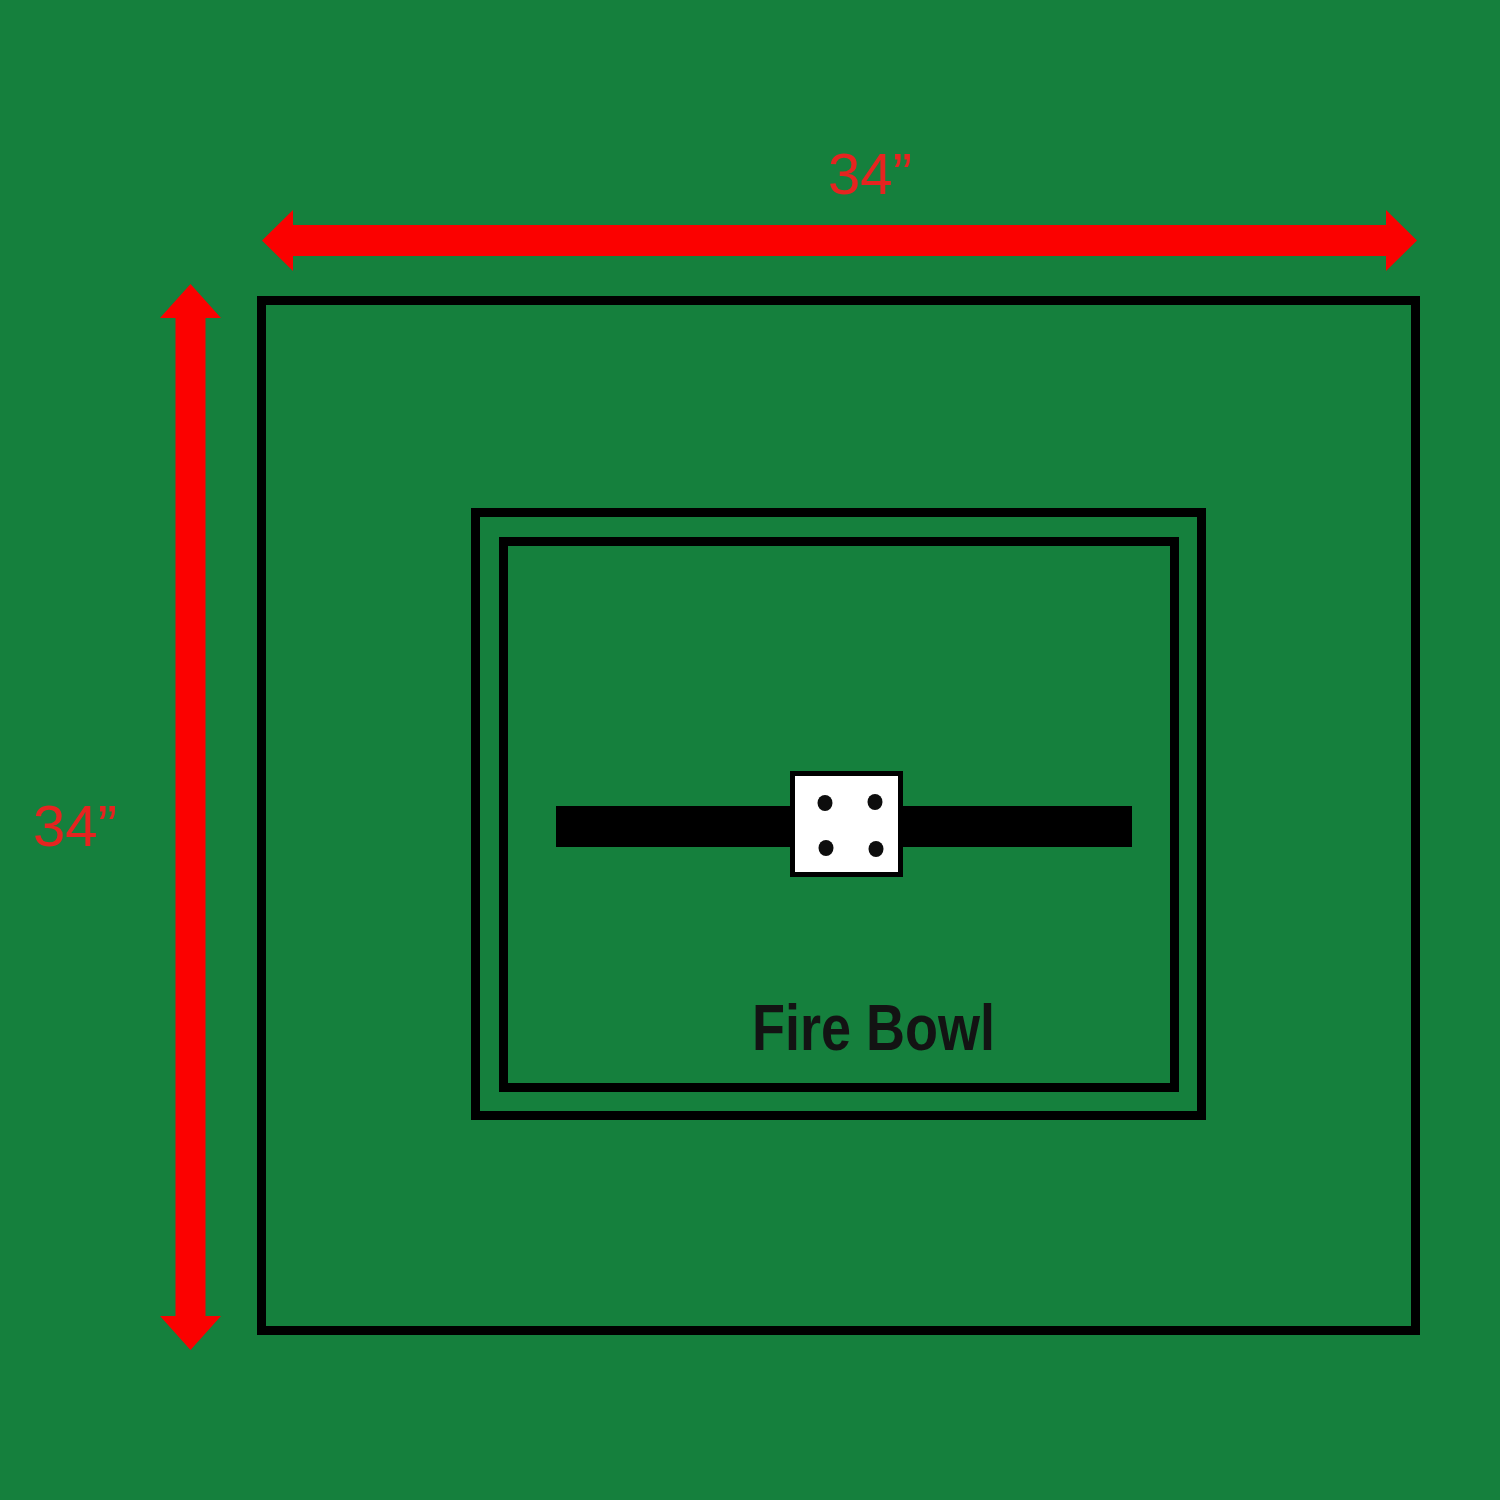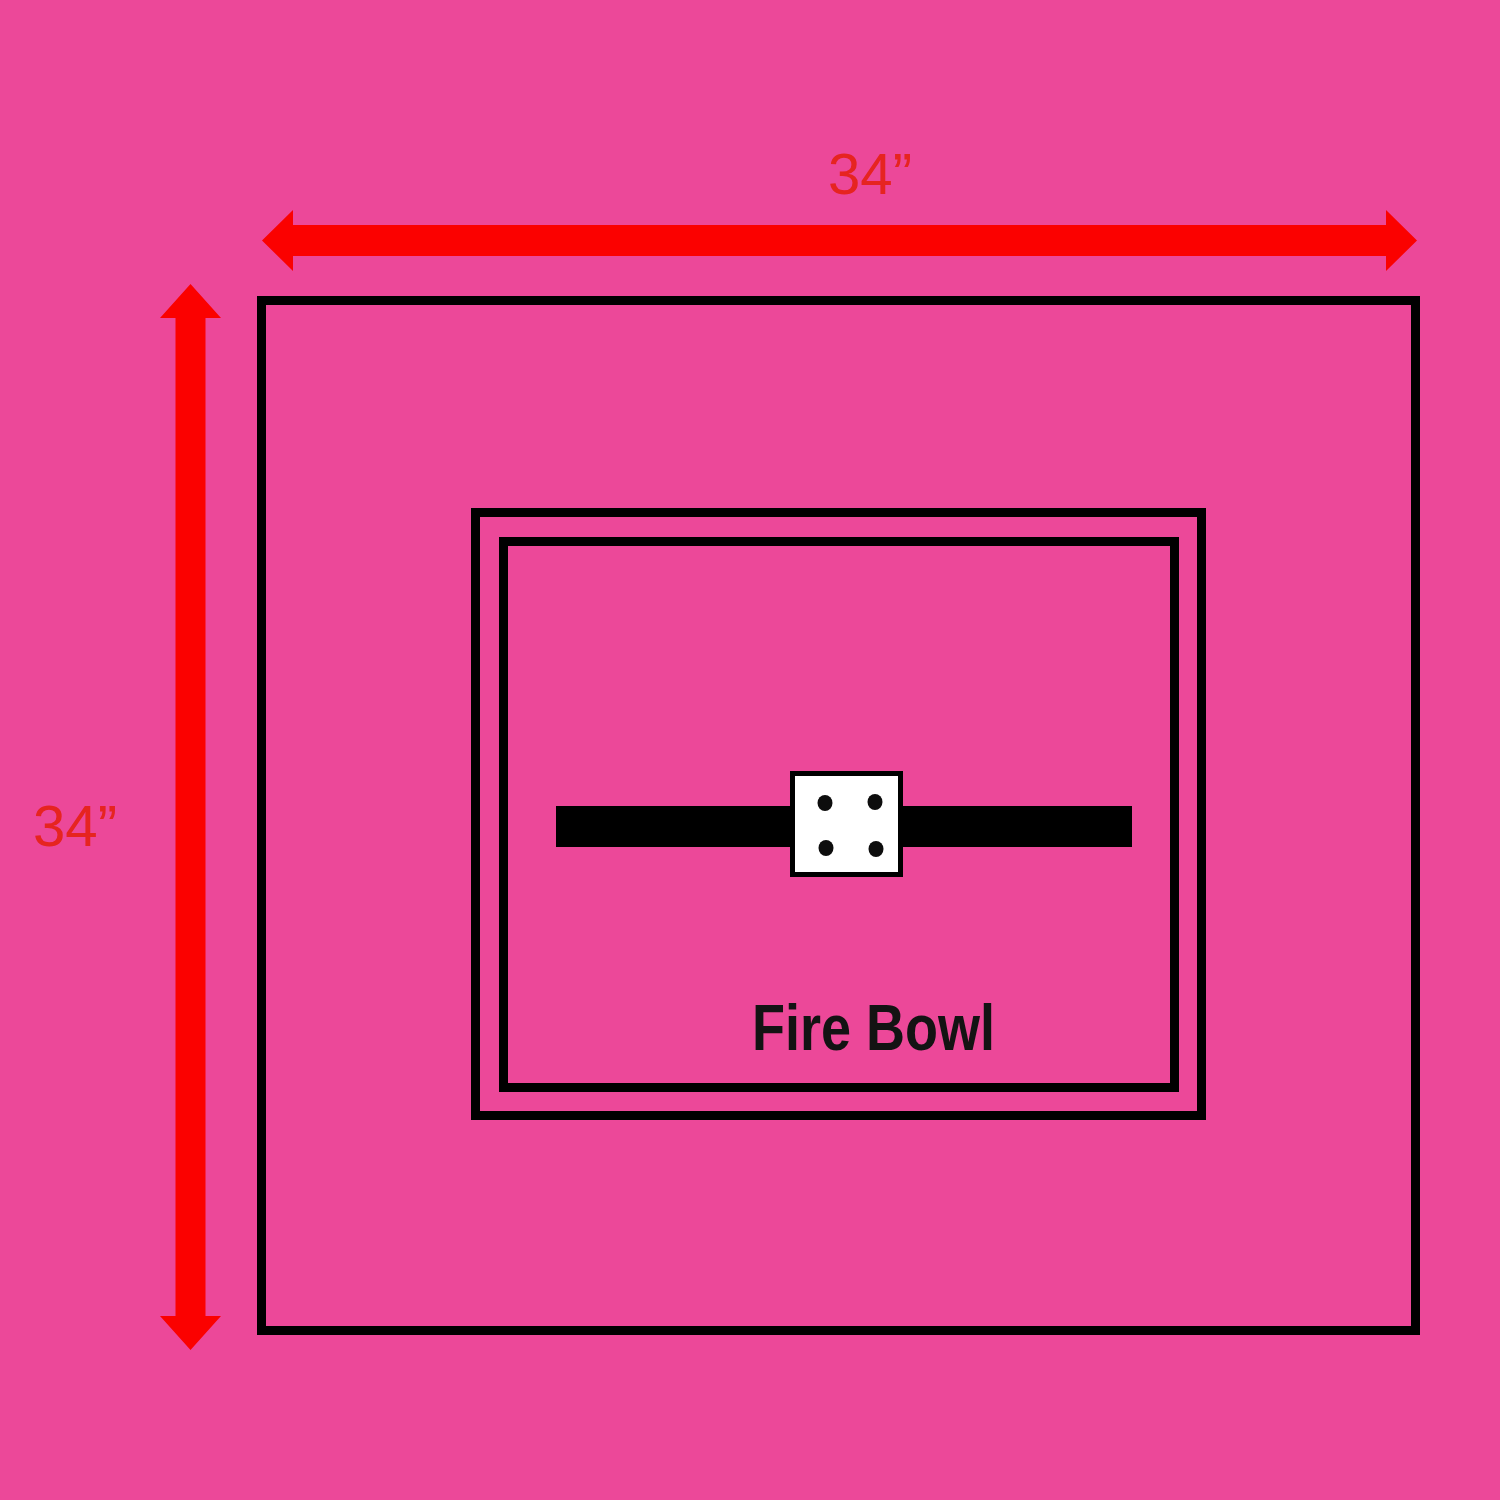--- a/index.html
+++ b/index.html
@@ -1,16 +1,16 @@
 <!DOCTYPE html>
 <html><head>
 <meta charset="utf-8">
 <style>
   html,body{margin:0;padding:0;background:#ffffff;}
-  .stage{position:relative;width:1500px;height:1500px;background:#ec4899;overflow:hidden;
+  .stage{position:relative;width:1500px;height:1500px;background:#15803d;overflow:hidden;
          font-family:"Liberation Sans", sans-serif;}
   svg{position:absolute;left:0;top:0;}
 </style>
 </head>
 <body>
 <div class="stage">
 <svg width="1500" height="1500" viewBox="0 0 1500 1500" xmlns="http://www.w3.org/2000/svg">
 
   <g>
     <polygon fill="#fb0100" points="262,240.5 293,210 293,225 1386,225 1386,210 1417,240.5 1386,271 1386,256 293,256 293,271"></polygon>

